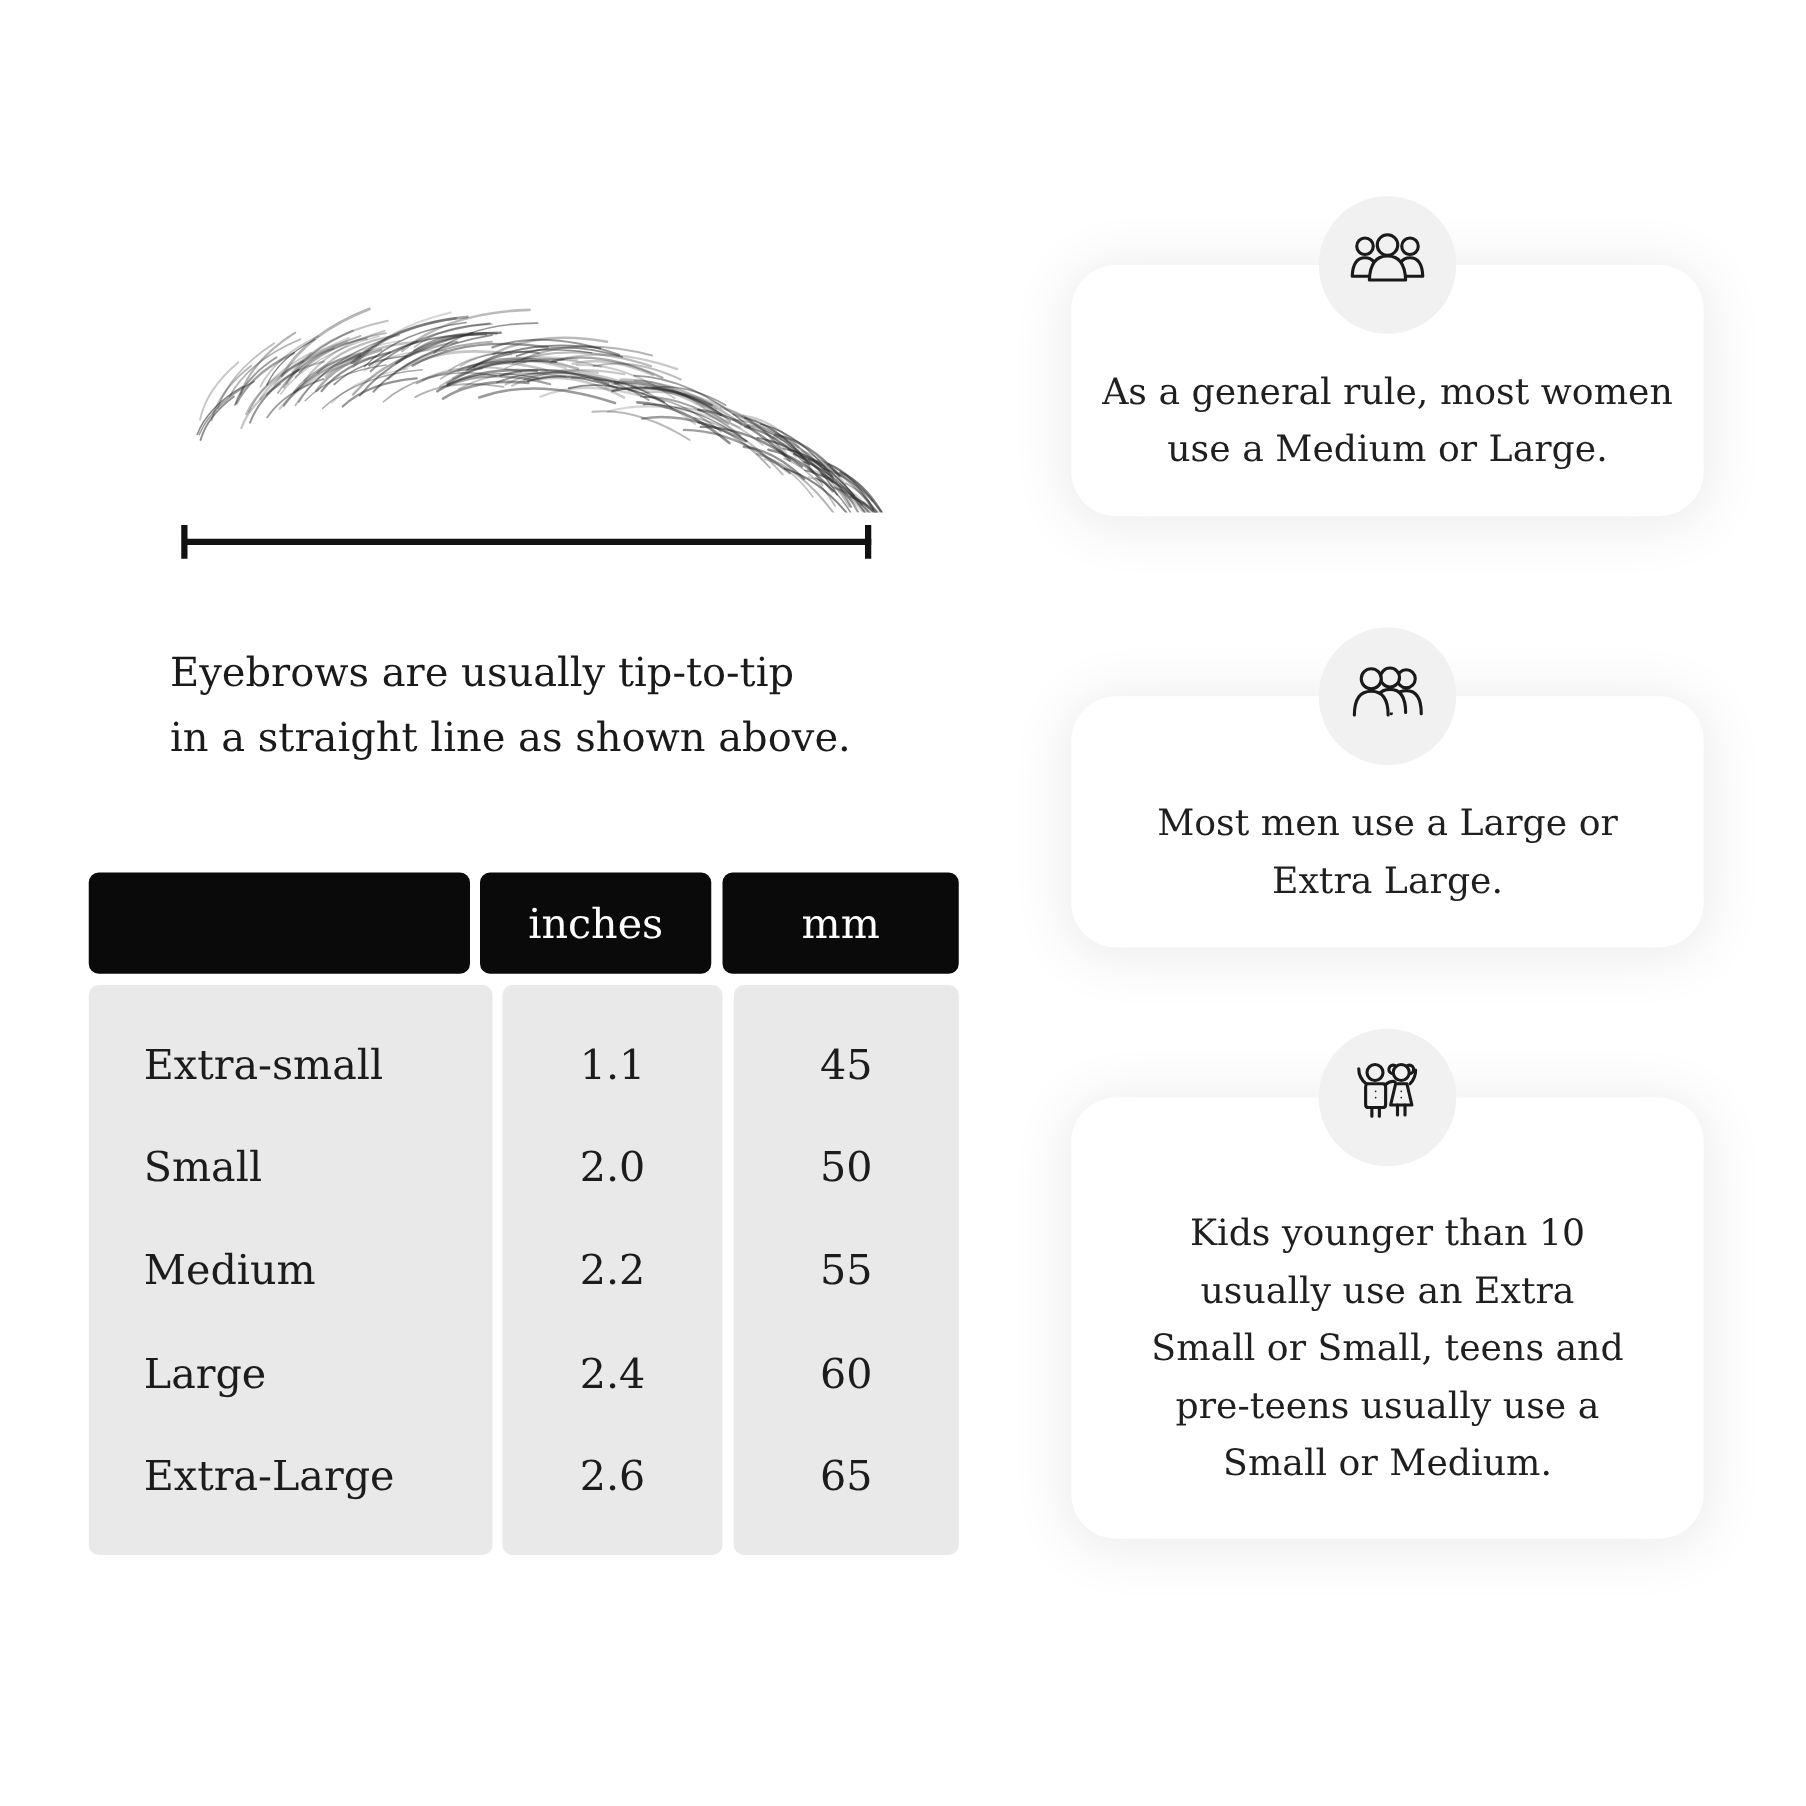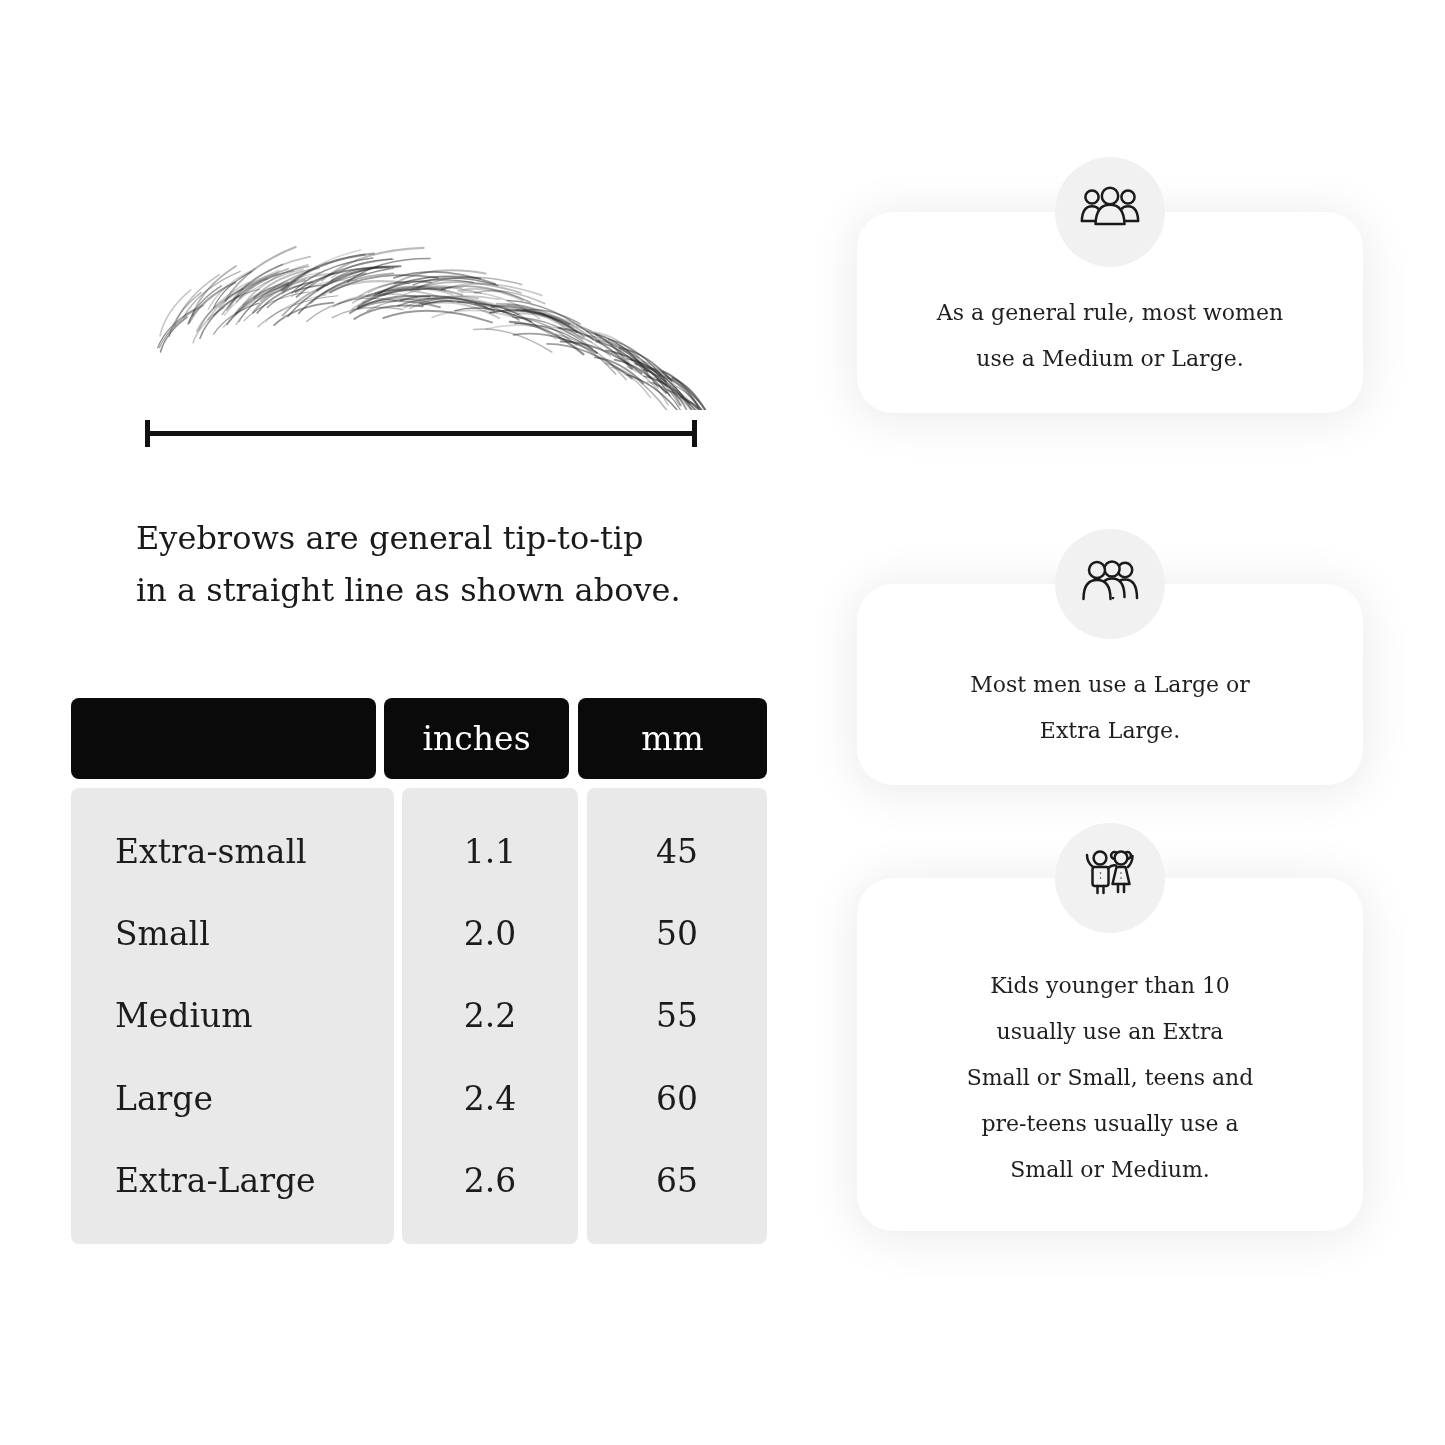--- a/index.html
+++ b/index.html
@@ -37,26 +37,26 @@
   .cell{font-size:33px;height:60px;display:flex;align-items:center;}
   .col.c1 .cell{padding-left:44px;}
   .col.c2 .cell,.col.c3 .cell{justify-content:center;}
 
   
   .card{position:absolute;left:857px;width:506px;background:#ffffff;border-radius:36px;
         box-shadow:0 4px 45px 6px rgba(0,0,0,0.075);
         display:flex;flex-direction:column;align-items:center;justify-content:center;
         padding-top:56px;padding-bottom:10px;box-sizing:border-box;}
   .card-1{top:212px;height:201px;}
-  .card-2{top:584px;height:201px;}
+  .card-2{top:557px;height:201px;}
   .card-3{top:878px;height:353px;}
   .icon-circle{position:absolute;top:-55px;left:50%;transform:translateX(-50%);
                width:110px;height:110px;border-radius:50%;background:#f1f1f1;
                display:flex;align-items:center;justify-content:center;}
-  .card-text{text-align:center;font-size:22px;line-height:46px;color:#1f1f1f;}
+  .card-text{text-align:center;font-size:29px;line-height:46px;color:#1f1f1f;}
   .card-text div{white-space:nowrap;}
   .ic{stroke:#1a1a1a;stroke-width:2.5;fill:none;stroke-linecap:round;stroke-linejoin:round;}
   .fillbg{fill:#f1f1f1;}
 </style>
 </head>
 <body>
 
 <div class="canvas">
 
   <div class="brow-wrap">
@@ -237,21 +237,21 @@
         <path d="M 101.6 69.7 Q 120.1 45.7 159.6 35.5" fill="none" stroke="#2b2b2b" stroke-width="1.89" stroke-opacity="0.21" stroke-linecap="round"></path>
         <path d="M 126.1 82.6 Q 148.4 59.7 191.0 54.0" fill="none" stroke="#2b2b2b" stroke-width="1.11" stroke-opacity="0.41" stroke-linecap="round"></path>
       </svg>
   </div>
 
   <div class="measure-cap cap-left"></div>
   <div class="measure-line"></div>
   <div class="measure-cap cap-right"></div>
 
   <div class="caption">
-    <div>Eyebrows are general tip-to-tip</div>
+    <div>Eyebrows are usually tip-to-tip</div>
     <div>in a straight line as shown above.</div>
   </div>
 
   <div class="size-table">
     <div class="tbl-header">
       <div class="hd c1"></div>
       <div class="hd c2">inches</div>
       <div class="hd c3">mm</div>
     </div>
     <div class="tbl-body">

